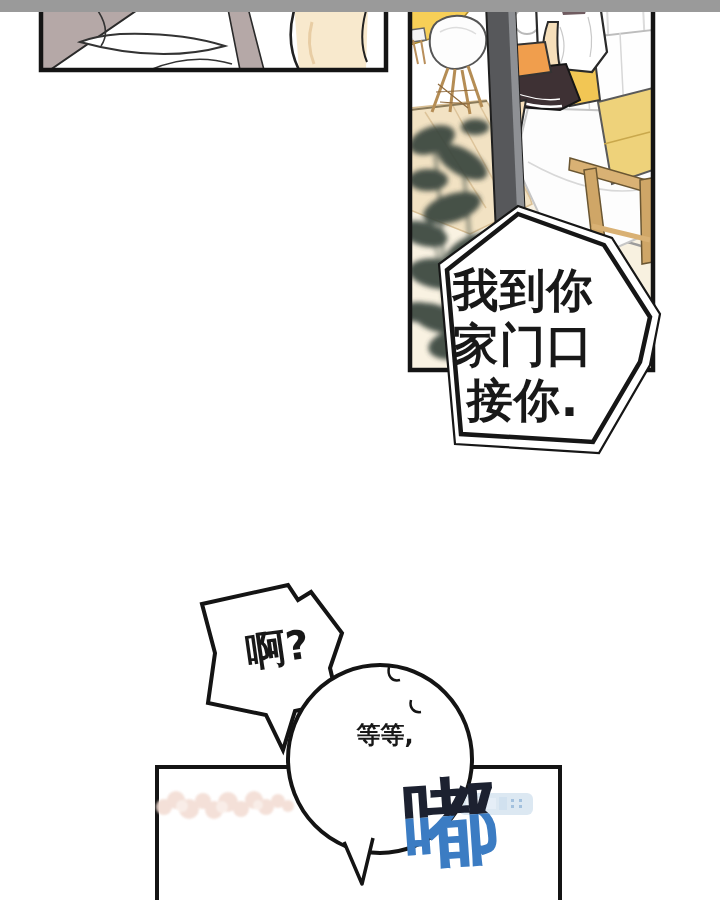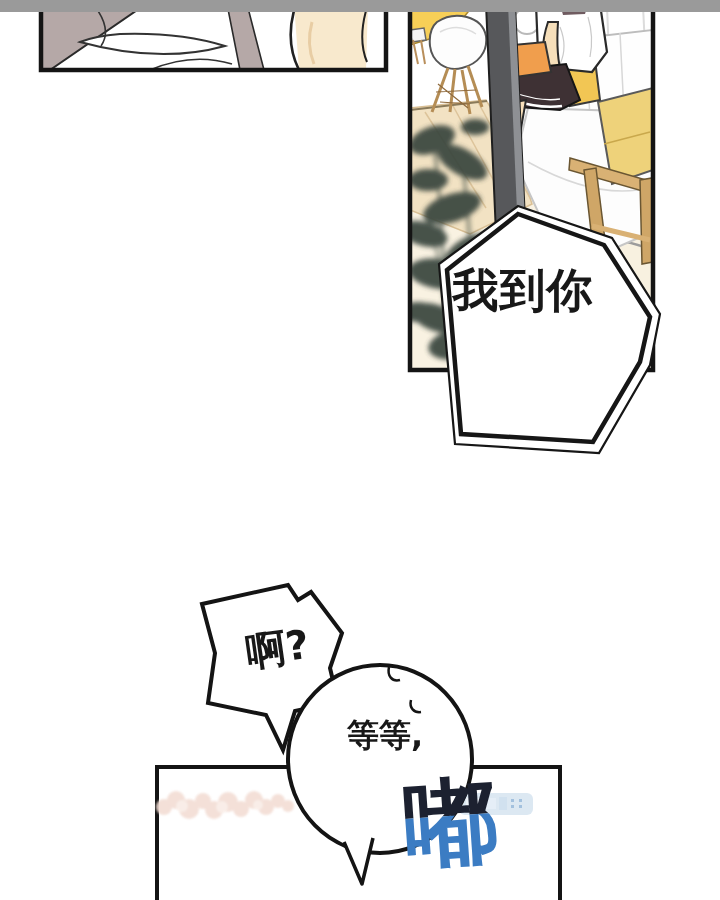--- a/index.html
+++ b/index.html
@@ -5,21 +5,21 @@
   html,body{margin:0;padding:0;background:#9a9a9a;}
   .stage{
     position:relative;width:720px;height:900px;margin:12px auto;
     background:#ffffff;overflow:hidden;
     font-family:"DejaVu Sans","Liberation Sans",sans-serif;
   }
   .stage svg.art{position:absolute;left:0;top:0;}
   .txt{position:absolute;color:#181818;font-weight:bold;text-align:center;white-space:nowrap;}
   .b1{left:448px;top:251px;width:150px;font-size:46px;line-height:55px;letter-spacing:1px;}
   .b2{left:220px;top:613px;width:115px;font-size:40px;line-height:46px;transform:rotate(-8deg);}
-  .b3{left:286px;top:699px;width:172px;font-size:32px;line-height:49px;}
+  .b3{left:286px;top:699px;width:172px;font-size:24px;line-height:49px;}
   .b3 .l1{padding-left:26px;}
   .sfx{left:399px;top:760px;width:104px;height:104px;font-size:94px;line-height:102px;
        font-weight:bold;transform:rotate(-4deg);text-align:center;position:absolute;}
   .sfx span{position:absolute;left:0;top:0;width:100%;}
   .sfx .ink{color:#1c2130;clip-path:inset(-8% -8% 57% -8%);}
   .sfx .blu{color:#3b7cc3;clip-path:inset(43% -8% -8% -8%);}
 </style>
 </head>
 <body>
 
@@ -203,20 +203,22 @@
     <path d="M344,830 L362,872 L373,826" fill="none" stroke="#141414" stroke-width="3.5" stroke-linejoin="round"></path>
     <g stroke="#141414" stroke-width="2.5" fill="none">
       <path d="M389,655 c-2,9 3,15 11,13"></path>
       <path d="M411,688 c-2,8 3,13 10,12"></path>
     </g>
   </g>
 </svg>
 
 <div class="txt b1">
   <div>我到你</div>
+  <div>家门口</div>
+  <div>接你.</div>
 </div>
 
 <div class="txt b2">啊?</div>
 
 <div class="txt b3">
   <div class="l1">等等,</div>
 </div>
 
 <div class="sfx">
   <span class="ink">嘟</span>

